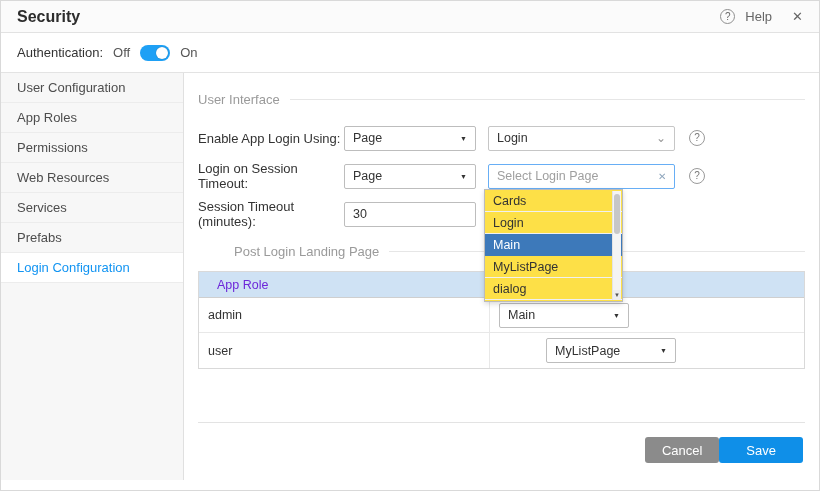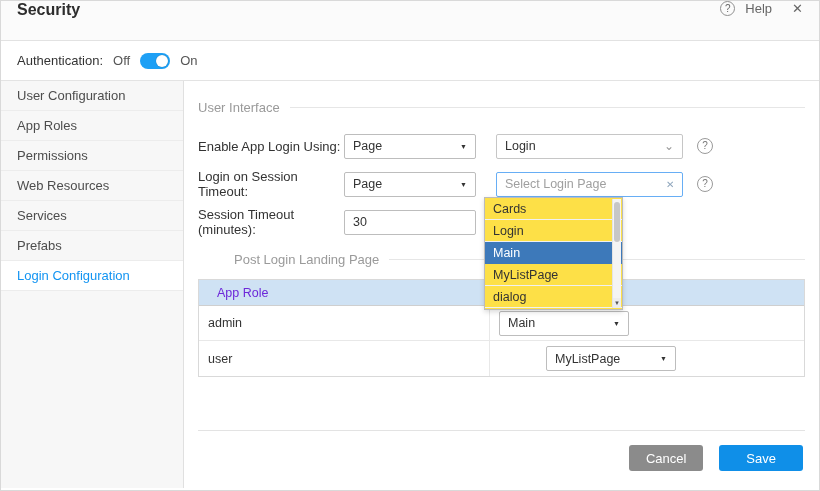--- a/index.html
+++ b/index.html
@@ -1,20 +1,20 @@
 <!DOCTYPE html>
 <html><head>
 <meta charset="utf-8">
 <style>
   * { margin:0; padding:0; box-sizing:border-box; }
   body { font-family:"Liberation Sans", sans-serif; background:#fff; }
   .app { width:820px; height:491px; position:relative; overflow:hidden; background:#fff; border:1px solid #d9d9d9; }
 
   
-  .hdr { height:40px; background:#fbfbfb; border-bottom:1px solid #e2e2e2; display:flex; align-items:flex-start; padding:0 16px; }
+  .hdr { height:32px; background:#fbfbfb; border-bottom:1px solid #e2e2e2; display:flex; align-items:center; padding:0 16px; }
   .hdr-title { font-size:16px; font-weight:600; color:#2d2d2d; }
   .hdr-right { margin-left:auto; display:flex; align-items:center; gap:10px; color:#666; font-size:13px; }
   .qcircle { display:inline-block; width:15px; height:15px; border:1px solid #8f8f8f; border-radius:50%; font-size:10px; line-height:13px; text-align:center; color:#666; }
   .close { font-size:13px; color:#666; margin-left:10px; cursor:pointer; }
 
   
   .authbar { height:40px; background:#fff; border-bottom:1px solid #e3e3e3; display:flex; align-items:center; gap:10px; padding:0 16px; font-size:13px; color:#333; }
   .auth-side { color:#555; }
   .toggle { width:30px; height:16px; border-radius:9px; background:#1ea0f5; position:relative; cursor:pointer; }
   .knob { position:absolute; right:2px; top:2px; width:12px; height:12px; border-radius:50%; background:#fff; box-shadow:0 0 1px rgba(0,0,0,.4); }
@@ -29,21 +29,21 @@
   .content { padding:0 14px; }
 
   .sect { display:flex; align-items:center; gap:10px; margin-top:18px; height:16px; }
   .sect.post { margin-top:16px;margin-left:36px; }
   .sect-label { font-size:13px; color:#9a9a9a; white-space:nowrap; }
   .sect-line { flex:1; height:1px; background:#e6e6e6; }
 
   .frow { display:flex; align-items:center; height:26px; margin-top:12px; }
   .frow.first { margin-top:18px; }
   .flabel { width:146px; font-size:13px; color:#333; flex:none; }
-  .nselect { width:132px; height:25px; border:1px solid #bdbdbd; background:#fff; border-radius:2px; display:flex; align-items:center; padding:0 8px; font-size:12.5px; color:#333; margin-right:20px; cursor:pointer; flex:none; }
+  .nselect { width:132px; height:25px; border:1px solid #bdbdbd; background:#fff; border-radius:2px; display:flex; align-items:center; padding:0 8px; font-size:12.5px; color:#333; margin-right:12px; cursor:pointer; flex:none; }
   .nselect .grow { flex:1; }
   .caret { font-size:7px; color:#333; }
   .combo { width:187px; height:25px; border:1px solid #c6c6c6; border-radius:2px; display:flex; align-items:center; padding:0 8px; font-size:12.5px; color:#333; background:#fff; flex:none; }
   .combo .grow { flex:1; }
   .chev { font-size:12px; color:#999; line-height:10px; }
   .combo.focused { border-color:#67aef5; }
   .combo-input { border:none; outline:none; flex:1; font-size:12.5px; font-family:"Liberation Sans", sans-serif; color:#333; background:transparent; }
   .combo-input::placeholder { color:#9f9f9f; }
   .clear { font-size:10px; color:#8fa6bd; cursor:pointer; }
   .helpq { margin-left:14px; width:16px; height:16px; flex:none; border:1px solid #9a9a9a; border-radius:50%; font-size:10px; line-height:14px; text-align:center; color:#777; cursor:pointer; }
@@ -64,21 +64,21 @@
   
   .ddpanel { position:absolute; left:300px; top:116px; width:139px; height:113px; background:#fde047; border:1px solid #bbb; box-shadow:0 2px 5px rgba(0,0,0,.15); z-index:20; overflow:hidden; }
   .ddopt { height:22px; line-height:22px; padding:0 8px; font-size:12.5px; color:#333; border-bottom:1px solid #f0f0f0; white-space:nowrap; cursor:pointer; }
   .ddopt.selected { background:#3d79ba; color:#fff; border-bottom-color:#3d79ba; }
   .ddscroll { position:absolute; top:1px; right:1px; bottom:1px; width:9px; background:#f4f4f4; border-left:1px solid #e4e4e4; }
   .ddthumb { position:absolute; top:3px; left:1px; width:6px; height:40px; background:#c7c7c7; border-radius:3px; }
   .ddarrow { position:absolute; bottom:0; left:0; right:0; height:10px; font-size:6px; color:#555; text-align:center; line-height:10px; background:#ededed; cursor:pointer; }
 
   
   .sep { position:absolute; left:14px; right:14px; bottom:57px; height:1px; background:#e3e3e3; }
-  .footer { position:absolute; right:16px; bottom:17px; display:flex; gap:16px; }
+  .footer { position:absolute; right:16px; bottom:17px; display:flex; }
   .btn { border:none; border-radius:3px; font-size:13px; color:#fff; height:26px; cursor:pointer; font-family:"Liberation Sans", sans-serif; }
   .btn.cancel { background:#8b8b8b; padding:0 17px; }
   .btn.save { background:#0f8fe8; padding:0 27px; }
 </style>
 </head>
 <body>
 
 <div class="app">
 
   <div class="hdr">

